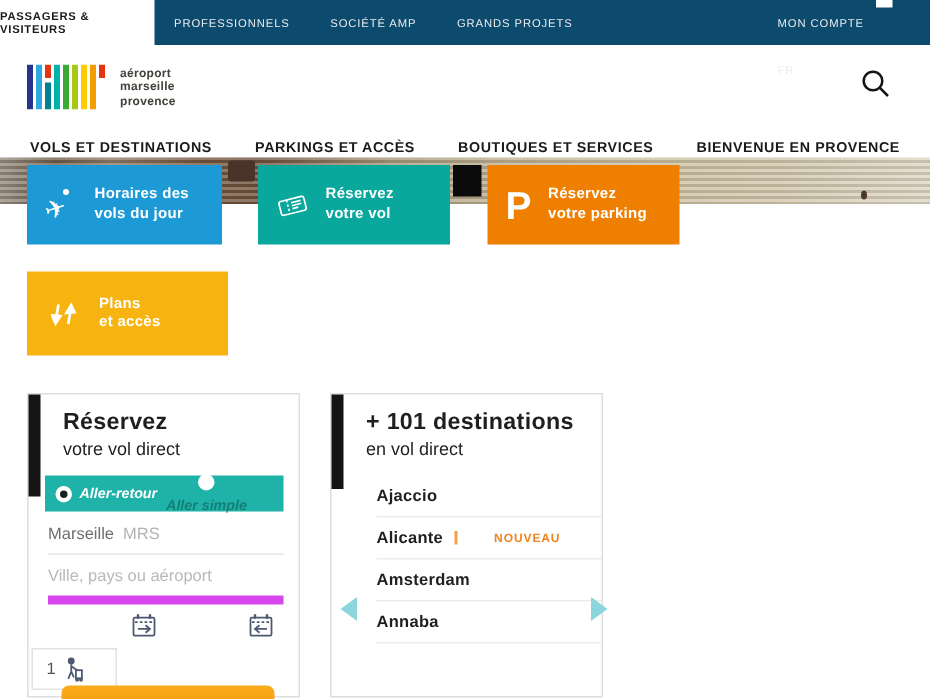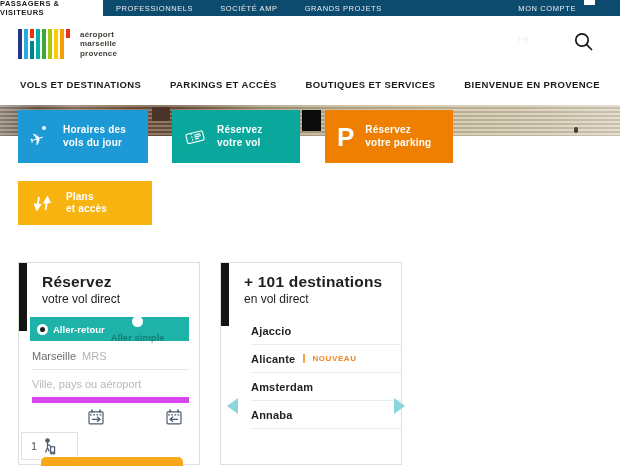--- a/index.html
+++ b/index.html
@@ -1,20 +1,20 @@
 <!DOCTYPE html>
 <html><head>
 <meta charset="utf-8">
 <style>
   * { margin:0; padding:0; box-sizing:border-box; }
   body { background:#888; font-family:"Liberation Sans", sans-serif; }
   .screen { position:relative; width:620px; height:466px; background:#fff; overflow:hidden; margin:0 auto; }
 
   
-  .topbar { display:flex; height:16px; background:#fff; position:relative;justify-content:flex-end; }
+  .topbar { display:flex; height:30px; background:#fff; position:relative;justify-content:flex-end; }
   .topbar-tab { width:103px; flex-shrink:0; display:flex; align-items:center; justify-content:center;
     font-size:7.5px; font-weight:700; letter-spacing:.5px; color:#1a1a1a; background:#fff; cursor:pointer; }
   .topbar-nav { flex:1; background:#0c4a6e; display:flex; align-items:center;
     font-size:7.5px; letter-spacing:.6px; color:#ececec; }
   .tb-group-left { display:flex; gap:27px; margin-left:13px; }
   .tb-group-right { display:flex; gap:22px; margin-left:auto; margin-right:44px;flex-direction:column; }
   .tb-item { cursor:pointer; white-space:nowrap; }
   .lang-marker { position:absolute; top:0; right:25px; width:11px; height:5px; background:#fff; }
 
   
@@ -35,38 +35,38 @@
   .hero-dark-patch { position:absolute; left:152px; top:2px; width:18px; height:14px; background:#4a342a; border-radius:2px; }
   .hero-black-square { position:absolute; left:302px; top:5px; width:19px; height:21px; background:#0b0b0b; }
   .hero-knot { position:absolute; left:574px; top:22px; width:4px; height:6px; background:#4b3a2b; border-radius:50%; }
 
   
   .quick { position:absolute; display:flex; align-items:center; color:#fff; cursor:pointer; padding-left:12px; gap:11px; }
   .quick-label { font-size:10px; font-weight:700; line-height:12.5px; letter-spacing:.2px; }
   .quick-blue   { left:18px;  top:110px; width:130px; height:53px; background:#1d9ad6; }
   .quick-teal   { left:172px; top:110px; width:128px; height:53px; background:#0aa79d; }
   .quick-orange { left:325px; top:110px; width:128px; height:53px; background:#ef7f00; }
-  .quick-yellow { left:18px;  top:181px; width:134px; height:44px; background:#f7b410; padding-left:16px; gap:15px; }
+  .quick-yellow { left:18px;  top:181px; width:134px; height:56px; background:#f7b410; padding-left:16px; gap:15px; }
   .plane-wrap { position:relative; width:22px; height:20px; }
   .plane-glyph { position:absolute; left:0; top:2px; font-size:17px; display:inline-block; transform:rotate(-18deg); }
   .plane-dot { position:absolute; left:12px; top:-1px; width:4px; height:4px; border-radius:50%; background:#fff; }
   .p-letter { font-size:26px; font-weight:700; line-height:26px; }
 
   
   .panel { position:absolute; top:262px; width:182px; height:203px; background:#fff; border:1px solid #dedede; }
   .panel-booking { left:18px; }
   .panel-dest { left:220px; }
   .panel-blackbar { position:absolute; left:0; top:0; width:8px; background:#141414; }
   .panel-booking .panel-blackbar { height:68px; }
   .panel-dest .panel-blackbar { height:63px; }
   .panel-title { margin:10px 0 0 23px; font-size:15.5px; font-weight:700; color:#1f1f1f; letter-spacing:.2px; }
   .panel-subtitle { margin:1px 0 0 23px; font-size:12px; color:#1f1f1f; }
 
   
-  .trip-toggle { margin:11px 10px 0 11px; height:24px; background:#1fb2a8; display:flex; align-items:center; padding:0 7px; gap:6px; }
+  .trip-toggle { margin:11px 10px 0 11px; height:24px; background:#1fb2a8; display:flex; align-items:center; padding:0 7px; gap:6px;font-style:italic; }
   .trip-option { display:flex; align-items:center; gap:5px; cursor:pointer; font-size:9.5px; font-weight:700; }
   .radio { width:11px; height:11px; border-radius:50%; background:#fff; display:inline-flex; align-items:center; justify-content:center; flex-shrink:0; }
   .radio.sel::after { content:''; width:5px; height:5px; border-radius:50%; background:#142220; }
   .trip-option.on  { color:#fff; }
   .trip-option.off { color:rgba(0,40,36,.38);flex-direction:column; }
   .origin-row { margin:9px 10px 0 13px; padding-bottom:7px; border-bottom:1px solid #e6e6e6; font-size:11px; cursor:pointer; }
   .origin-city { color:#6e6e6e; }
   .origin-code { color:#b3b3b3; margin-left:3px; }
   .dest-input { display:block; width:157px; margin:0 10px 0 13px; border:none; border-bottom:6px solid #d946ef;
     font-size:11px; padding:8px 0 7px 0; outline:none; color:#555; font-family:"Liberation Sans",sans-serif; }
@@ -74,21 +74,21 @@
   .dates-row { display:flex; margin:0 10px 0 13px; }
   .date-cell { flex:1; display:flex; justify-content:flex-end; padding:6px 6px 4px 0; cursor:pointer; }
   .pax-box { margin:3px 0 0 2px; width:57px; height:28px; border:1px solid #e2e2e2; display:flex; align-items:center; padding-left:9px; gap:5px; font-size:11px; color:#555; cursor:pointer; }
   .submit-btn { position:absolute; left:22px; top:194px; width:142px; height:14px; border:none; border-radius:5px 5px 0 0;
     background:linear-gradient(#f9ad1c,#f79b11); cursor:pointer; }
 
   
   .dest-list { list-style:none; margin-top:11px; }
   .dest-item { margin-left:30px; height:28px; display:flex; align-items:center; border-bottom:1px solid #ececec;
     font-size:11px; font-weight:700; color:#1f1f1f; cursor:pointer; letter-spacing:.2px; }
-  .new-badge { margin-left:8px; padding-left:7px; border-left:2px solid #f5a04a; font-size:8px; font-weight:700;
+  .new-badge { margin-left:8px; padding-left:24px; border-left:2px solid #f5a04a; font-size:8px; font-weight:700;
     color:#f0831e; letter-spacing:.6px; }
 
   
   .car-arrow { position:absolute; width:0; height:0; cursor:pointer; border-top:8px solid transparent; border-bottom:8px solid transparent; }
   .car-arrow.prev { left:227px; top:398px; border-right:11px solid #8bd6dc; }
   .car-arrow.next { left:394px; top:398px; border-left:11px solid #8bd6dc; }
 </style>
 </head>
 <body>
 

